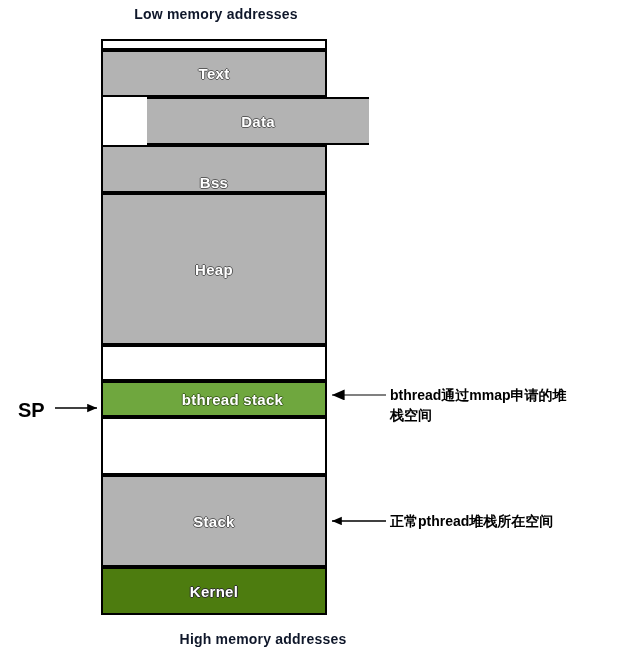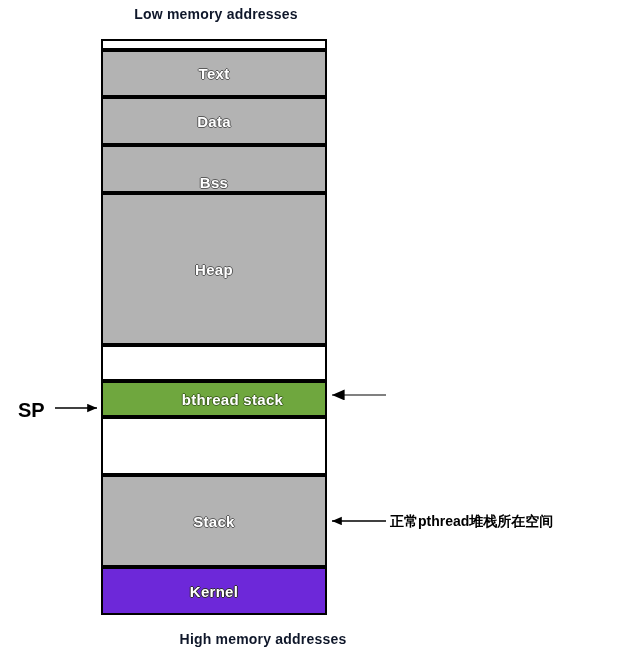--- a/index.html
+++ b/index.html
@@ -81,21 +81,21 @@
   }
   .seg-label.on-dark {
     text-shadow:
        1px  0px 0px #2e2e2e,
       -1px  0px 0px #2e2e2e,
        0px  1px 0px #2e2e2e,
        0px -1px 0px #2e2e2e;
   }
 
   .fill-gray    { background: #b3b3b3; }
-  .fill-dgray   { background: #6d28d9; }
+  .fill-dgray   { background: #4d7c0f; }
   .fill-green   { background: #6fa73e; }
   .fill-white   { background: #ffffff; }
 
   
   #sp-marker {
     position: absolute;
     left: 18px;
     top: 397px;
     width: 86px;
     height: 22px;
@@ -135,21 +135,21 @@
   <div class="caption" id="caption-low">Low memory addresses</div>
 
   <div id="memory-map">
 
     <div class="seg fill-white" style="top:0px; height:9px; border-top:none;"></div>
 
     <div class="seg fill-gray" style="top:9px; height:47px;text-align:center;">
       <span class="seg-label">Text</span>
     </div>
 
-    <div class="seg fill-gray" style="top:56px; height:48px;">
+    <div class="seg fill-gray" style="top:56px; height:48px;margin-left:44px;">
       <span class="seg-label">Data</span>
     </div>
 
     <div class="seg fill-gray" style="top:104px; height:48px;align-items:flex-end;">
       <span class="seg-label">Bss</span>
     </div>
 
     <div class="seg fill-gray" style="top:152px; height:152px;">
       <span class="seg-label">Heap</span>
     </div>
@@ -186,20 +186,24 @@
       </marker>
     </defs>
 
     <line x1="55" y1="408" x2="97" y2="408" stroke="#000000" stroke-width="1.4" marker-end="url(#head-black)"></line>
 
     <line x1="386" y1="395" x2="332" y2="395" stroke="#808080" stroke-width="1.8" marker-end="url(#head-gray)"></line>
 
     <line x1="386" y1="521" x2="332" y2="521" stroke="#000000" stroke-width="1.4" marker-end="url(#head-black)"></line>
   </svg>
 
+  <div class="annotation" id="anno-1">
+    <div>bthread通过mmap申请的堆</div>
+    <div>栈空间</div>
+  </div>
 
   <div class="annotation" id="anno-2">
     <div>正常pthread堆栈所在空间</div>
   </div>
 
   <div class="caption" id="caption-high">High memory addresses</div>
 
 </div>
 
 </body></html>

